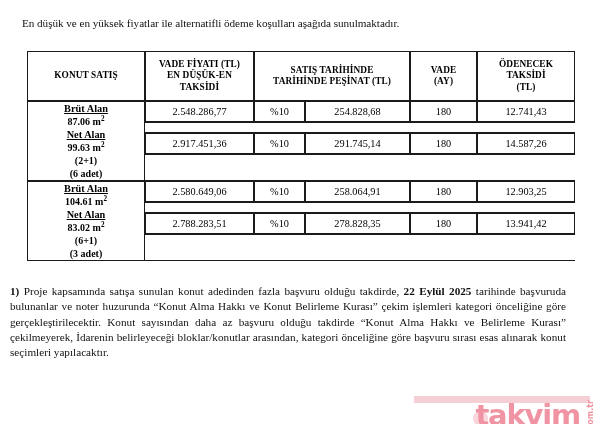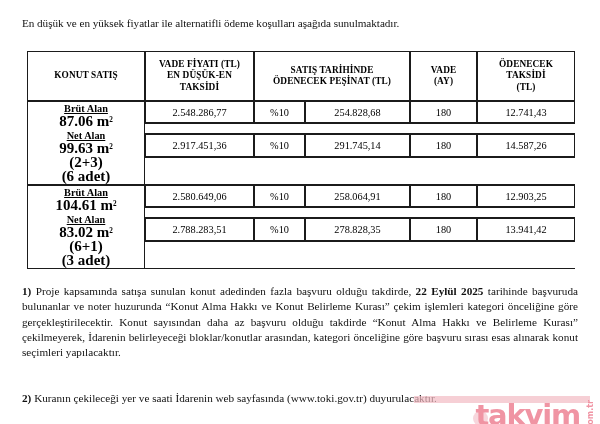--- a/index.html
+++ b/index.html
@@ -74,21 +74,21 @@
   .typecell {
     font-size: 10.4px;
     line-height: 13.2px;
     padding: 4px 2px 6px 2px;
     font-weight: bold;
   }
   .typecell .u {
     text-decoration: underline;
     text-underline-offset: 1px;
   }
-  .typecell .sm { font-size: 15px; }
+  .typecell .sm { font-size: 10px; }
   .sup { font-size: 7.2px; vertical-align: super; line-height: 0; }
 
   
   .datarow td {
     height: 17px;
     font-size: 10.3px;
     line-height: 13px;
     padding: 1px 2px;
   }
   .spacerrow td {
@@ -117,21 +117,21 @@
   .tailrow td.closebot {
     border-bottom: 1.15px solid #1b1b1b;
   }
 
   .grouptop td { border-top: 1.15px solid #1b1b1b; }
 
   
   .para {
     position: absolute;
     width: 556px;
-    left: 22px;
+    left: 10px;
     font-size: 11.2px;
     line-height: 15.3px;
     text-align: justify;
     text-justify: inter-word;
     color: #111;
   }
   .para b { font-weight: bold; }
   .p1 { top: 276px; }
   .p2 { top: 383px; }
 
@@ -210,21 +210,21 @@
           <th>
             <span class="ln">KONUT SATIŞ</span>
           </th>
           <th>
             <span class="ln">VADE FİYATI (TL)</span>
             <span class="ln">EN DÜŞÜK-EN</span>
             <span class="ln">TAKSİDİ</span>
           </th>
           <th colspan="2">
             <span class="ln">SATIŞ TARİHİNDE</span>
-            <span class="ln">ÖDENECEK PEŞİNAT (TL)</span>
+            <span class="ln">TARİHİNDE PEŞİNAT (TL)</span>
           </th>
           <th>
             <span class="ln">VADE</span>
             <span class="ln">(AY)</span>
           </th>
           <th>
             <span class="ln">ÖDENECEK</span>
             <span class="ln">TAKSİDİ</span>
             <span class="ln">(TL)</span>
           </th>
@@ -232,21 +232,21 @@
       </thead>
 
       <tbody>
 
         <tr class="datarow grouptop">
           <td class="typecell" rowspan="4">
             <span class="u">Brüt Alan</span><br>
             <span class="sm">87.06 m</span><span class="sup">2</span><br>
             <span class="u">Net Alan</span><br>
             <span class="sm">99.63 m</span><span class="sup">2</span><br>
-            <span class="sm">(2+3)</span><br>
+            <span class="sm">(2+1)</span><br>
             <span class="sm">(6 adet)</span>
           </td>
           <td>2.548.286,77</td>
           <td>%10</td>
           <td>254.828,68</td>
           <td>180</td>
           <td>12.741,43</td>
         </tr>
         <tr class="spacerrow">
           <td class="noside"></td>
@@ -307,23 +307,20 @@
           <td class="open closebot"></td>
         </tr>
       </tbody>
     </table>
   </div>
 
   <div class="para p1">
     <b>1)</b><span> Proje kapsamında satışa sunulan konut adedinden fazla başvuru olduğu takdirde, </span><b>22 Eylül 2025</b><span> tarihinde başvuruda bulunanlar ve noter huzurunda “Konut Alma Hakkı ve Konut Belirleme Kurası” çekim işlemleri kategori önceliğine göre gerçekleştirilecektir. Konut sayısından daha az başvuru olduğu takdirde “Konut Alma Hakkı ve Belirleme Kurası” çekilmeyerek, İdarenin belirleyeceği bloklar/konutlar arasından, kategori önceliğine göre başvuru sırası esas alınarak konut seçimleri yapılacaktır.</span>
   </div>
 
-  <div class="para p2">
-    <b>2)</b><span> Kuranın çekileceği yer ve saati İdarenin web sayfasında (www.toki.gov.tr) duyurulacaktır.</span>
-  </div>
 
   <div class="wm">
     <div class="bar"></div>
     <div class="dot"></div>
     <div class="word">takvim</div>
     <div class="tld">com.tr</div>
   </div>
 
 </div>
 

